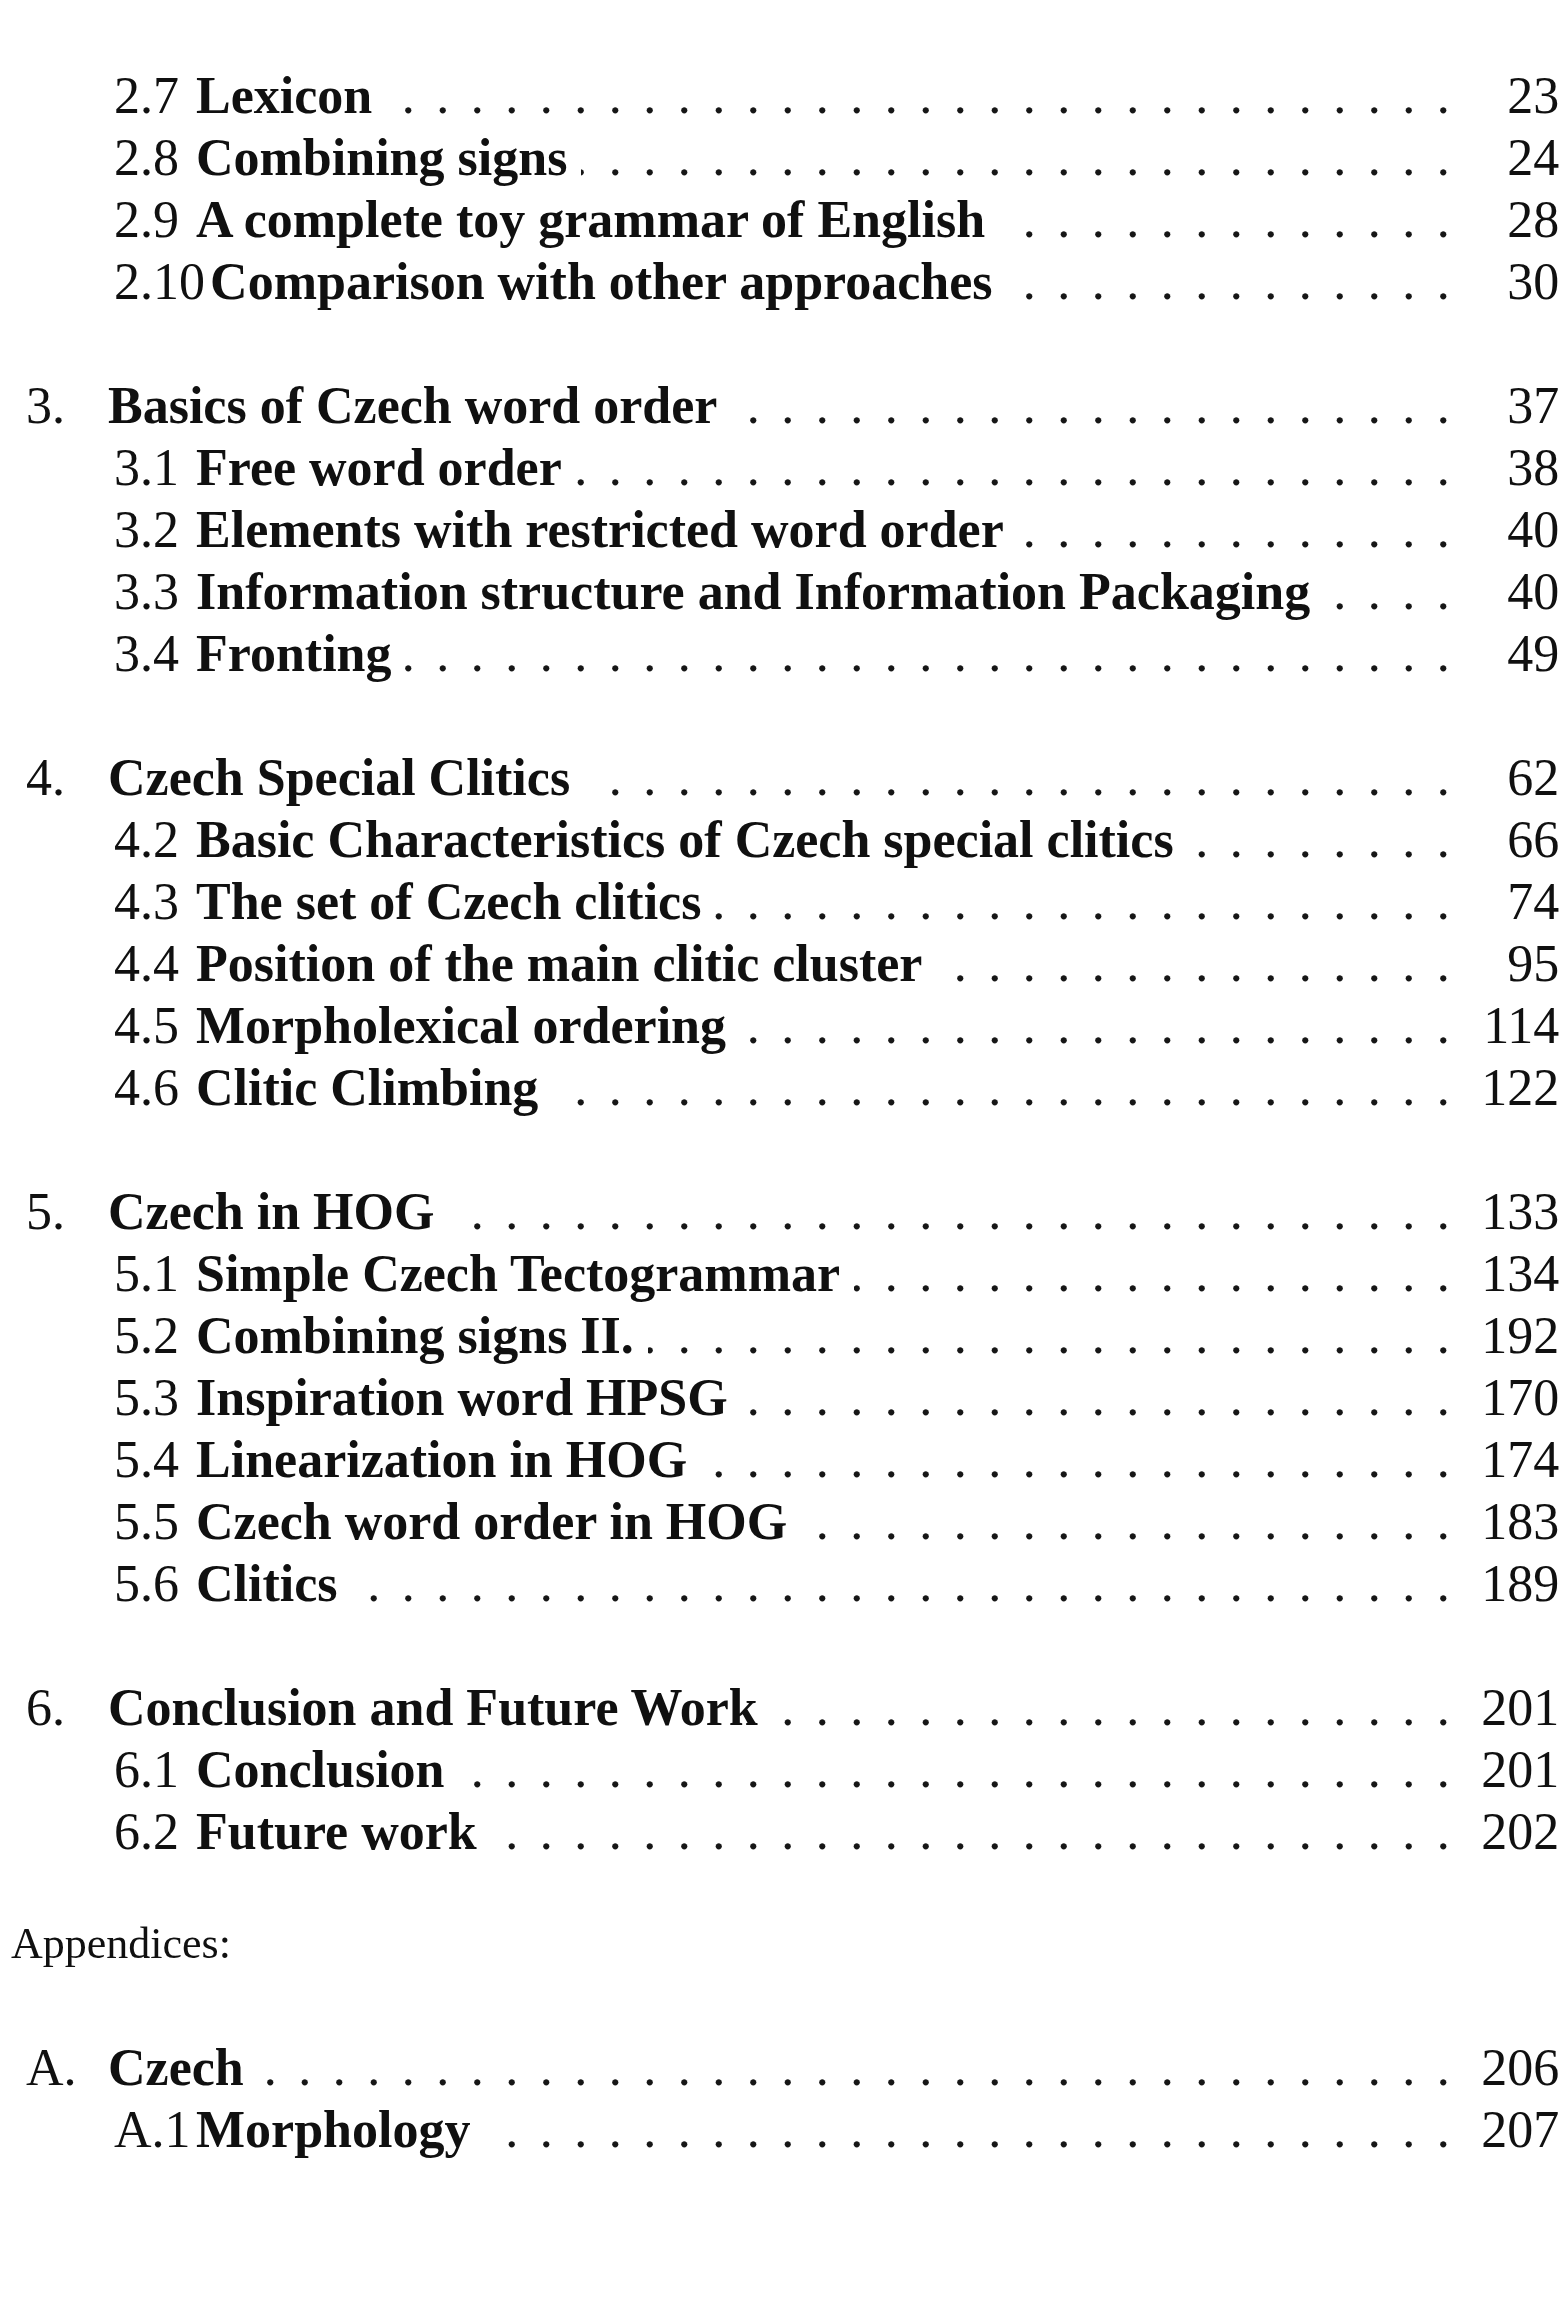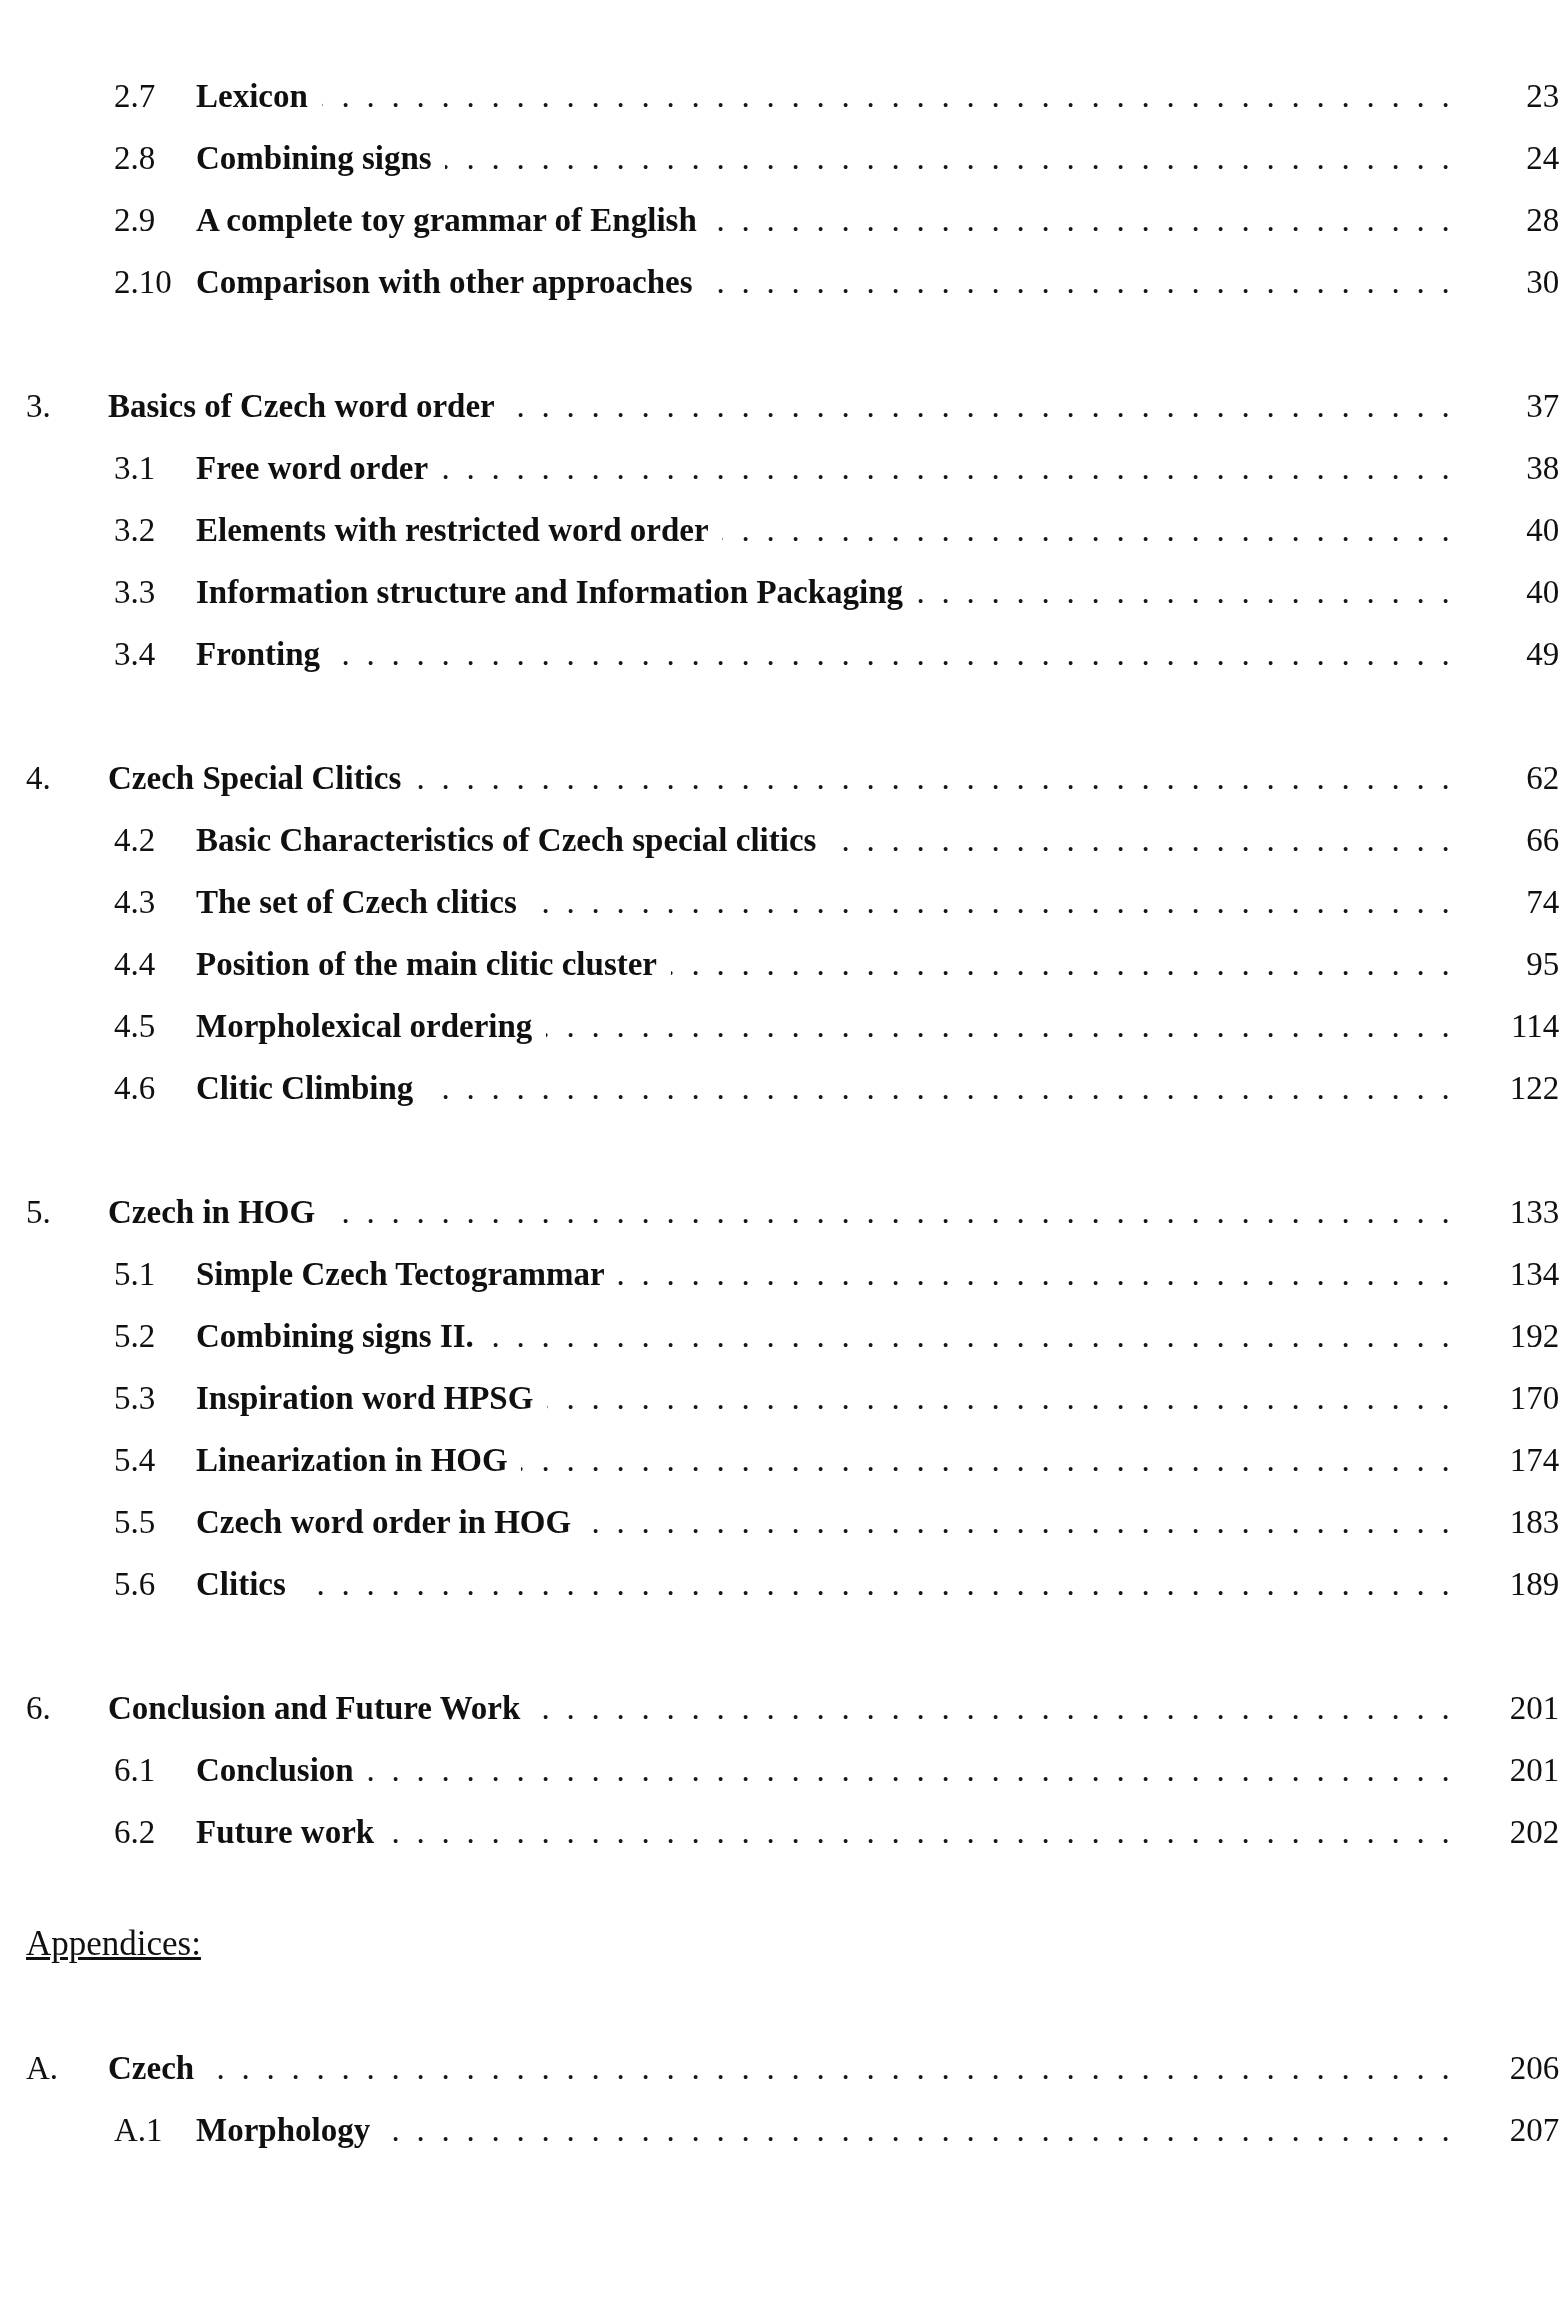--- a/index.html
+++ b/index.html
@@ -19,21 +19,21 @@
     box-sizing: border-box;
   }
   .toc-section { margin-top: 62px; }
   .toc-section:first-child { margin-top: 0; }
   .toc-heading-block { margin-top: 50px; }
   .toc-row {
     display: flex;
     align-items: baseline;
     height: 62px;
     line-height: 62px;
-    font-size: 33px;
+    font-size: 52px;
     white-space: nowrap;
   }
   .toc-row.chapter { padding-left: 26px; }
   .toc-row.sub     { padding-left: 114px; }
   .entry-num {
     min-width: 82px;
     flex: 0 0 auto;
     padding-right: 5.1px;
     box-sizing: border-box;
   }
@@ -50,25 +50,24 @@
     content: ". . . . . . . . . . . . . . . . . . . . . . . . . . . . . . . . . . . . . . . . . . . . . . . . . . . . . . . . . . . .";
     word-spacing: 8.5px;
     color: #161616;
   }
   .entry-page {
     flex: 0 0 auto;
     min-width: 96px;
     text-align: right;
   }
   .toc-heading {
-    font-size: 35px;
+    font-size: 44px;
     height: 62px;
     line-height: 62px;
-    padding-left: 26px;
-    text-decoration: underline;
+    padding-left: 11px;
   }
 </style>
 </head>
 <body>
 
 <div class="toc">
     <div class="toc-section">
       <div class="toc-row sub">
         <span class="entry-num">2.7</span>
         <span class="entry-title">Lexicon</span>

